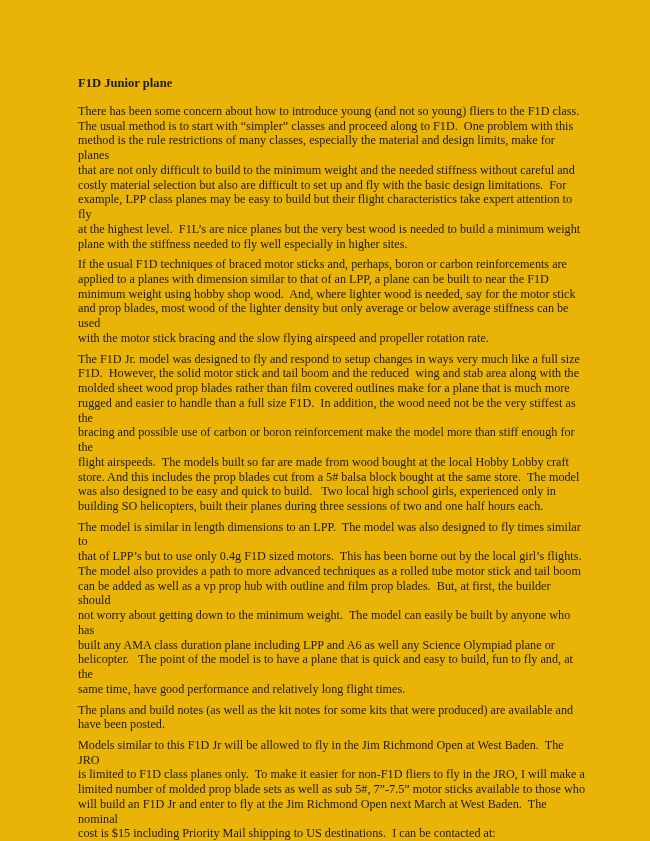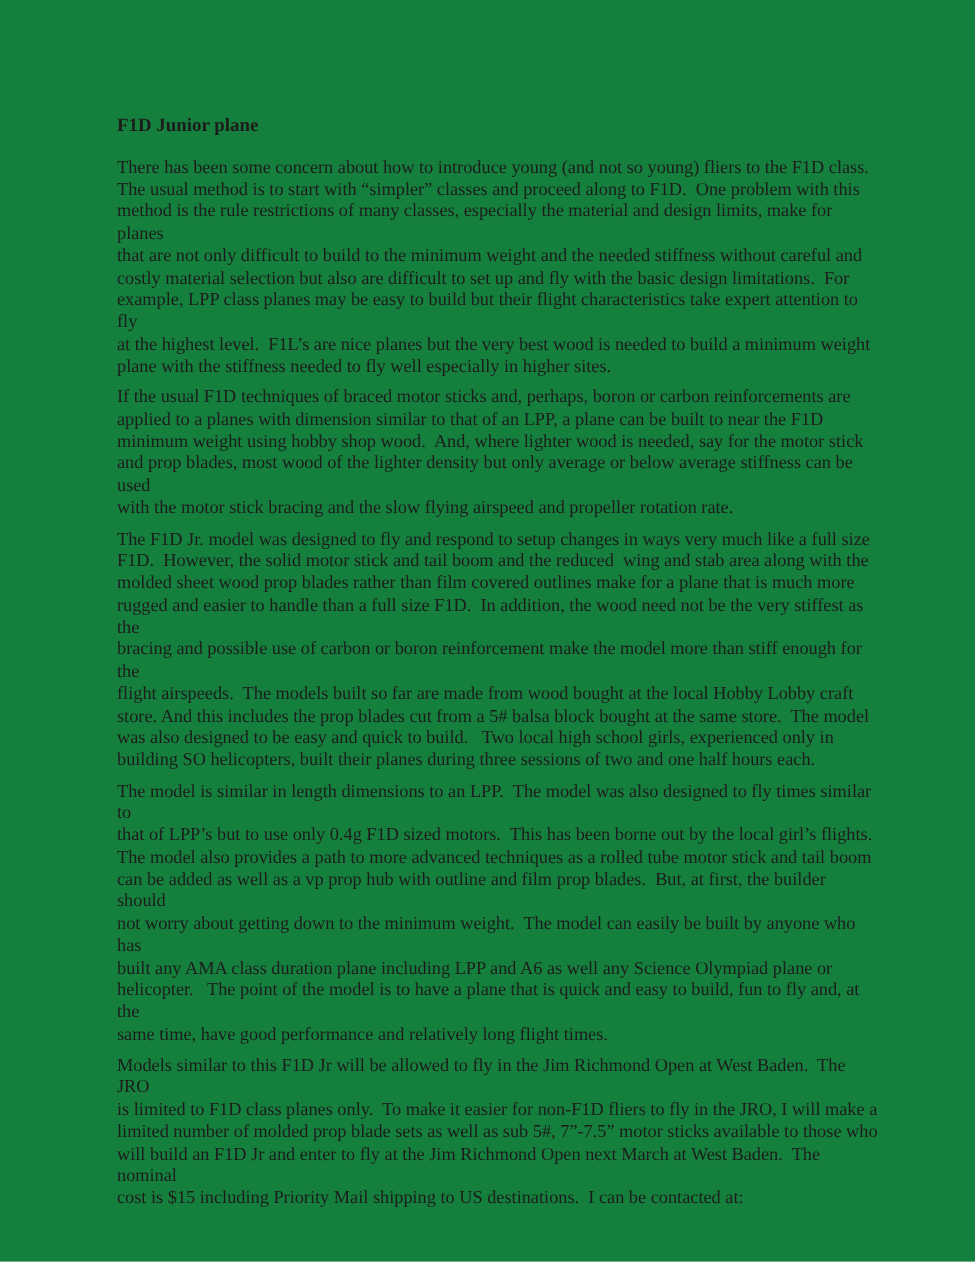--- a/index.html
+++ b/index.html
@@ -9,21 +9,21 @@
   }
   body {
     width: 650px;
     height: 841px;
     overflow: hidden;
   }
   .page {
     box-sizing: border-box;
     width: 650px;
     height: 841px;
-    background: #15803d;
+    background: #eab308;
     padding: 76px 64px 0 78px;
     font-family: "Liberation Serif", "DejaVu Serif", serif;
     color: #1c1c1c;
   }
   .doc-title {
     font-size: 12.6px;
     font-weight: bold;
     line-height: 14.75px;
     margin: 0 0 13px 0;
   }
@@ -67,20 +67,22 @@
 
   <p class="para">The model is similar in length dimensions to an LPP.  The model was also designed to fly times similar to
 that of LPP’s but to use only 0.4g F1D sized motors.  This has been borne out by the local girl’s flights.
 The model also provides a path to more advanced techniques as a rolled tube motor stick and tail boom
 can be added as well as a vp prop hub with outline and film prop blades.  But, at first, the builder should
 not worry about getting down to the minimum weight.  The model can easily be built by anyone who has
 built any AMA class duration plane including LPP and A6 as well any Science Olympiad plane or
 helicopter.   The point of the model is to have a plane that is quick and easy to build, fun to fly and, at the
 same time, have good performance and relatively long flight times.</p>
 
+  <p class="para">The plans and build notes (as well as the kit notes for some kits that were produced) are available and
+have been posted.</p>
 
   <p class="para">Models similar to this F1D Jr will be allowed to fly in the Jim Richmond Open at West Baden.  The JRO
 is limited to F1D class planes only.  To make it easier for non-F1D fliers to fly in the JRO, I will make a
 limited number of molded prop blade sets as well as sub 5#, 7”-7.5” motor sticks available to those who
 will build an F1D Jr and enter to fly at the Jim Richmond Open next March at West Baden.  The nominal
 cost is $15 including Priority Mail shipping to US destinations.  I can be contacted at:</p>
 
 </div>
 
 </body></html>

